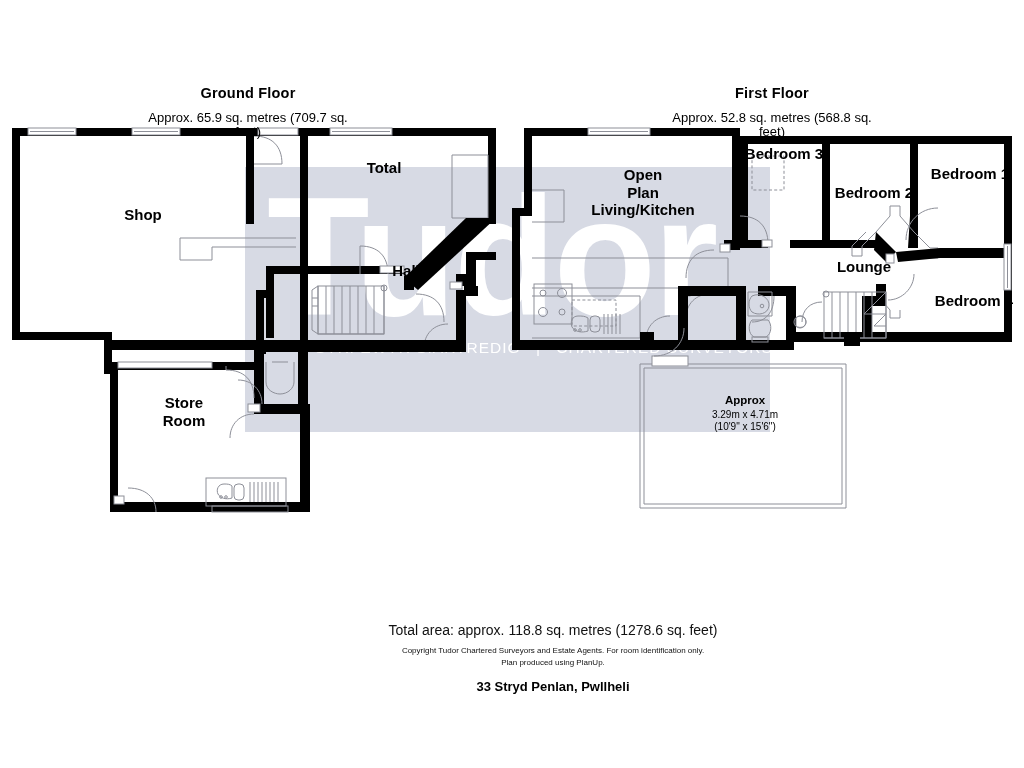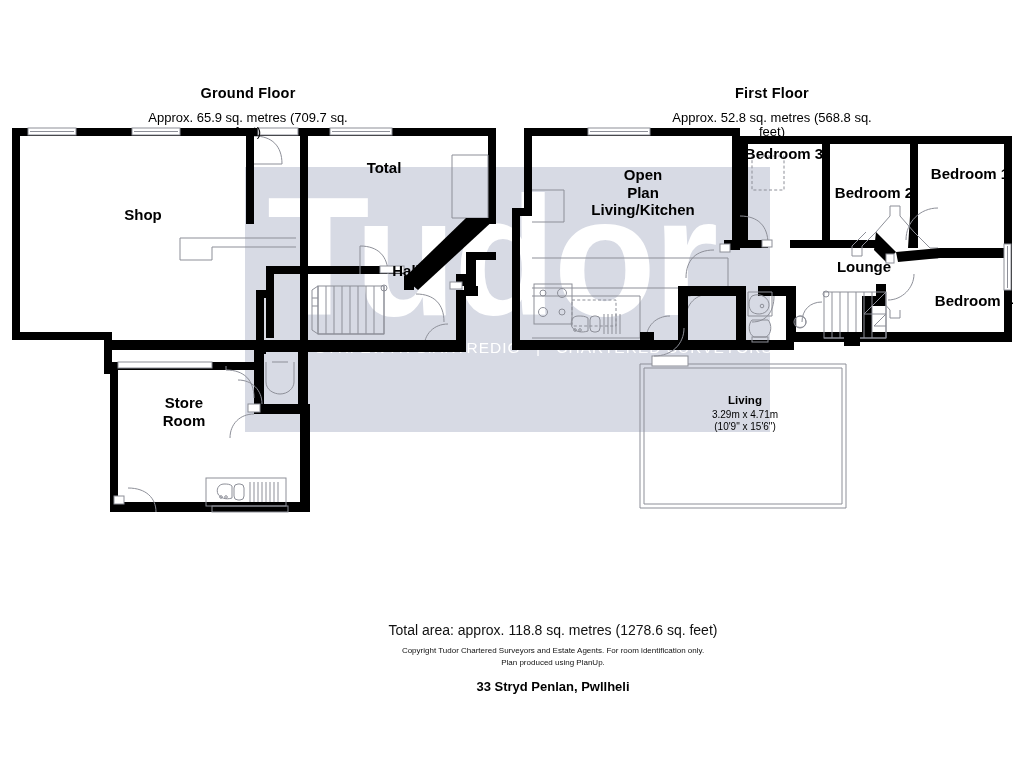--- a/index.html
+++ b/index.html
@@ -420,21 +420,21 @@
 
   <div class="room-label" style="left:828px; top:156px; width:92px;margin-top:28px;">Bedroom 2</div>
 
   <div class="room-label" style="left:924px; top:165px; width:92px;">Bedroom 1</div>
 
   <div class="room-label" style="left:928px; top:292px; width:92px;">Bedroom 4</div>
 
   <div class="room-label" style="left:820px; top:258px; width:88px;">Lounge</div>
 
   <div class="dim-label" style="left:683px; top:394px; width:124px;">
-    <span class="dl-name">Living</span>
+    <span class="dl-name">Approx</span>
     <span class="dl-m">3.29m x 4.71m</span>
     <span class="dl-ft">(10'9" x 15'6")</span>
   </div>
 
   <div id="footer">
     <div class="total-area">Total area: approx. 118.8 sq. metres (1278.6 sq. feet)</div>
     <div class="copyright">
       <div>Copyright Tudor Chartered Surveyors and Estate Agents. For room identification only.</div>
       <div>Plan produced using PlanUp.</div>
     </div>

